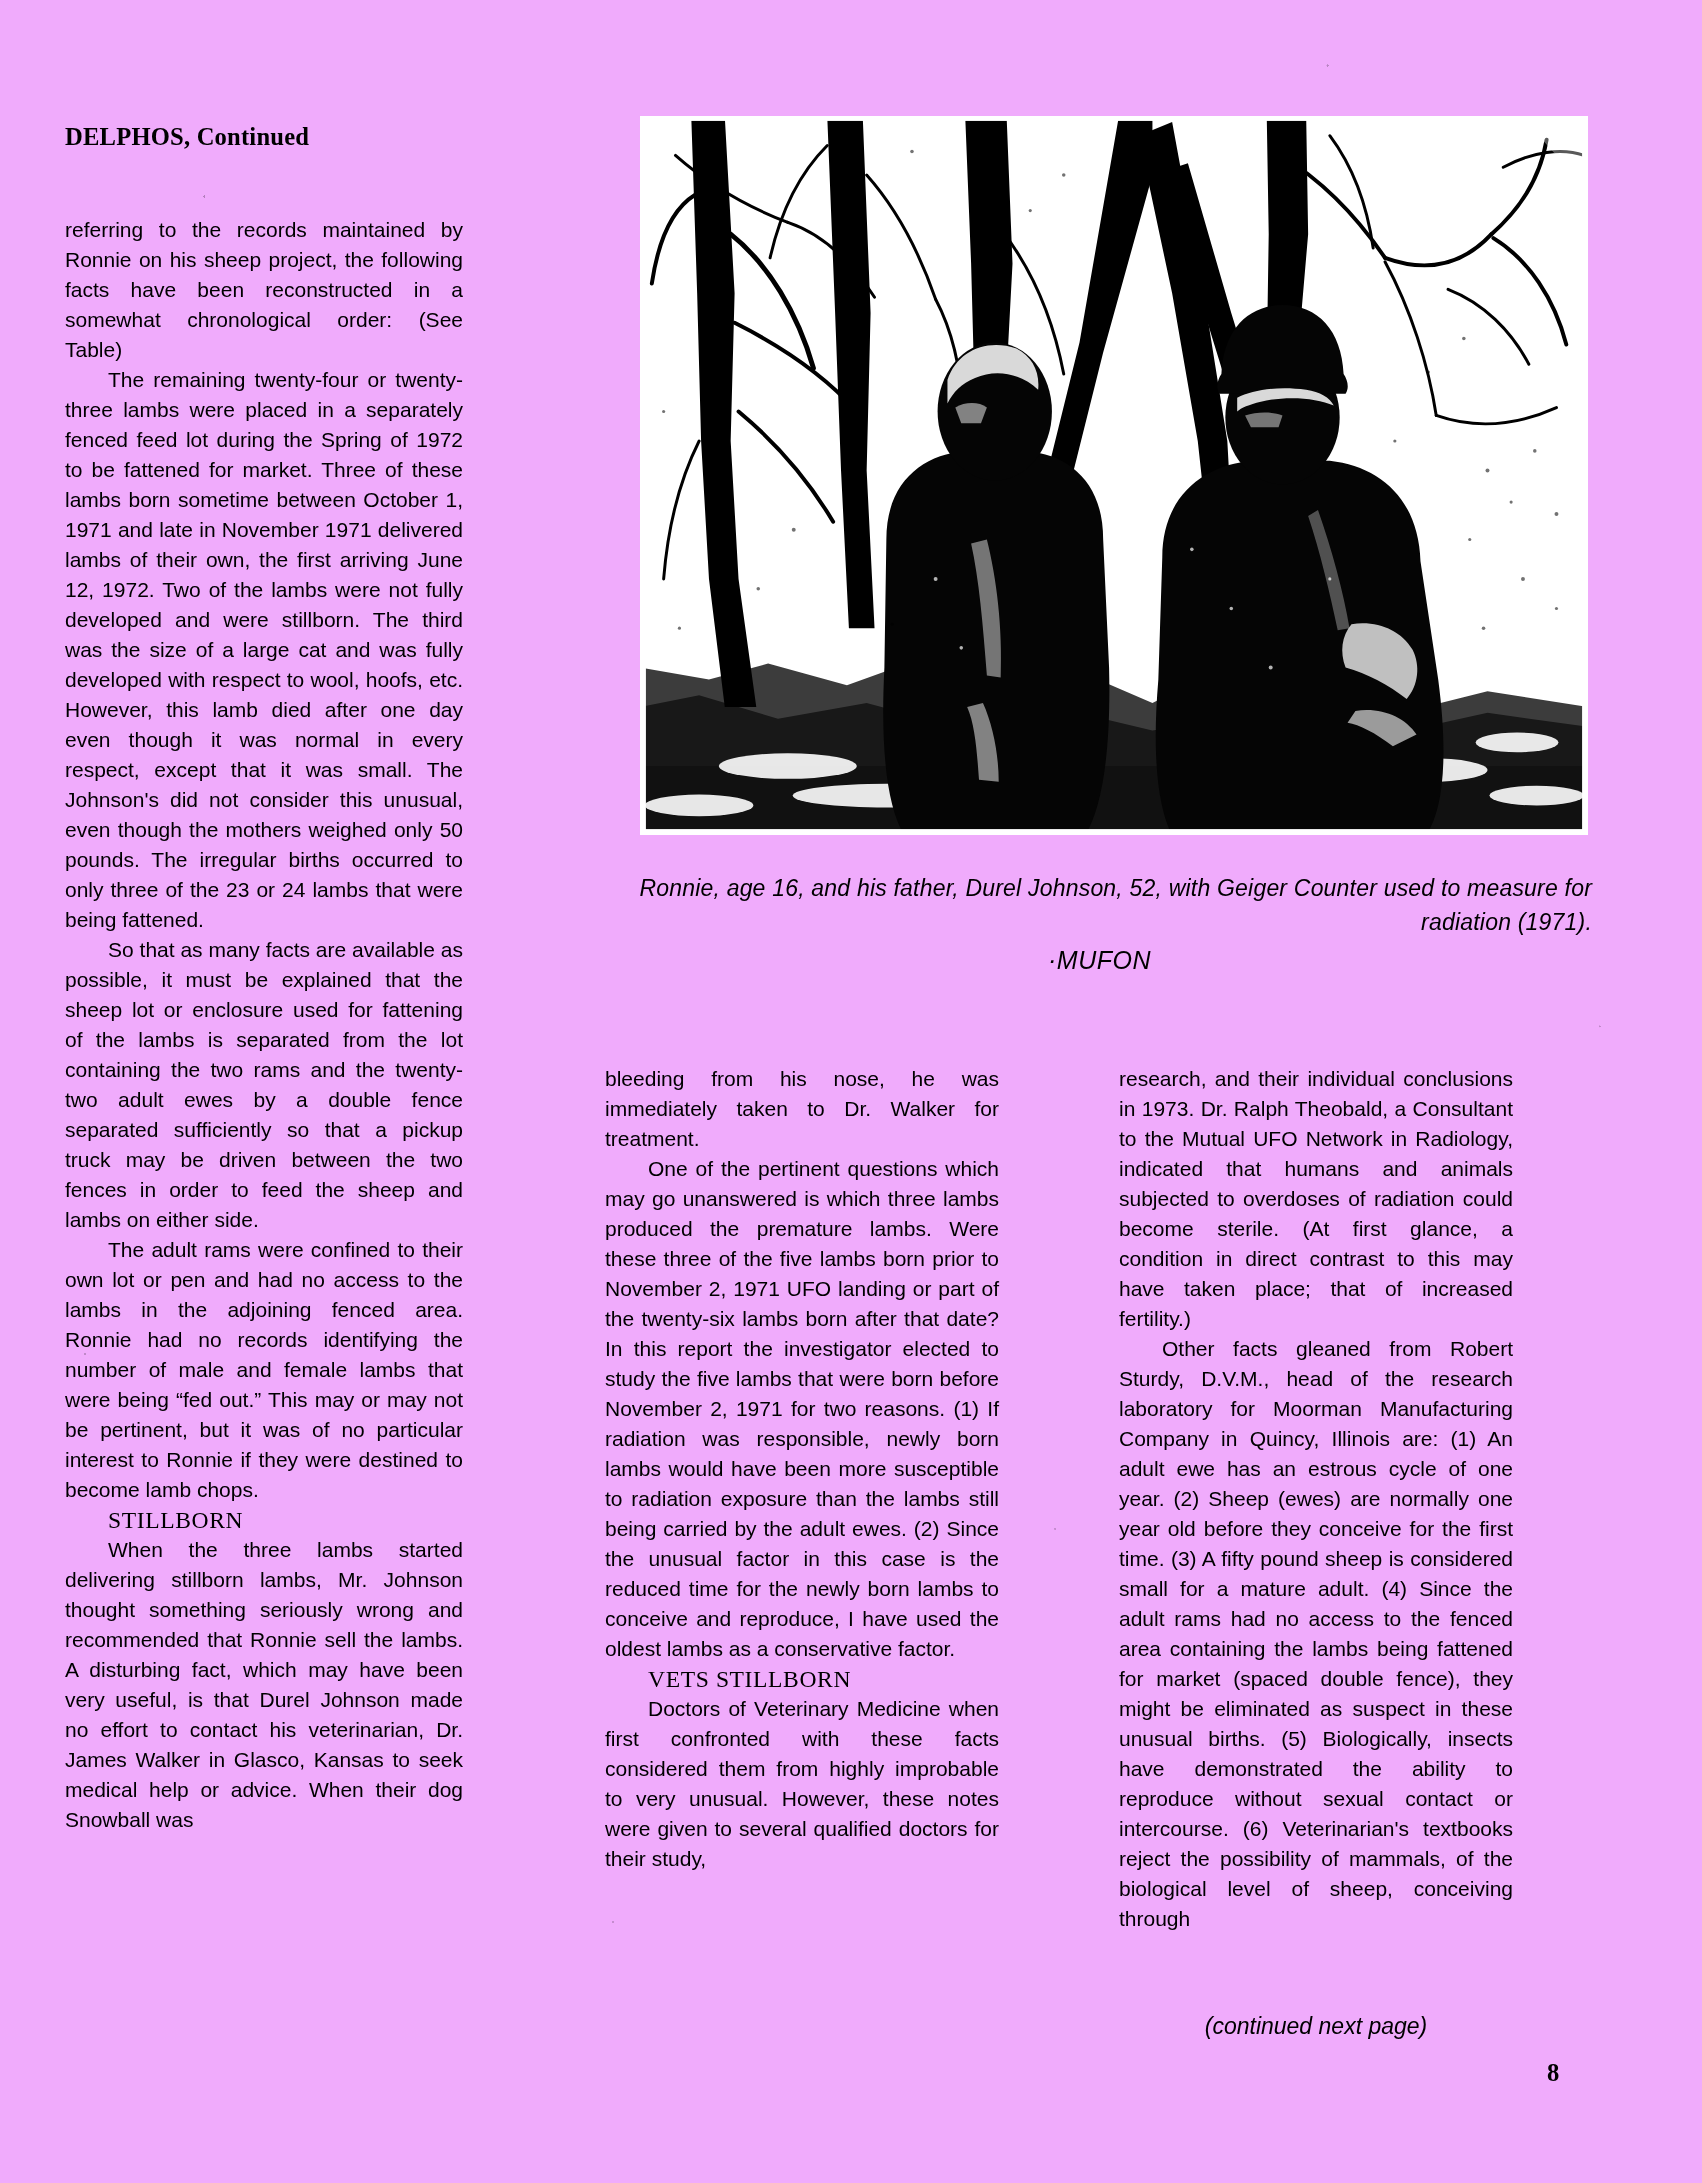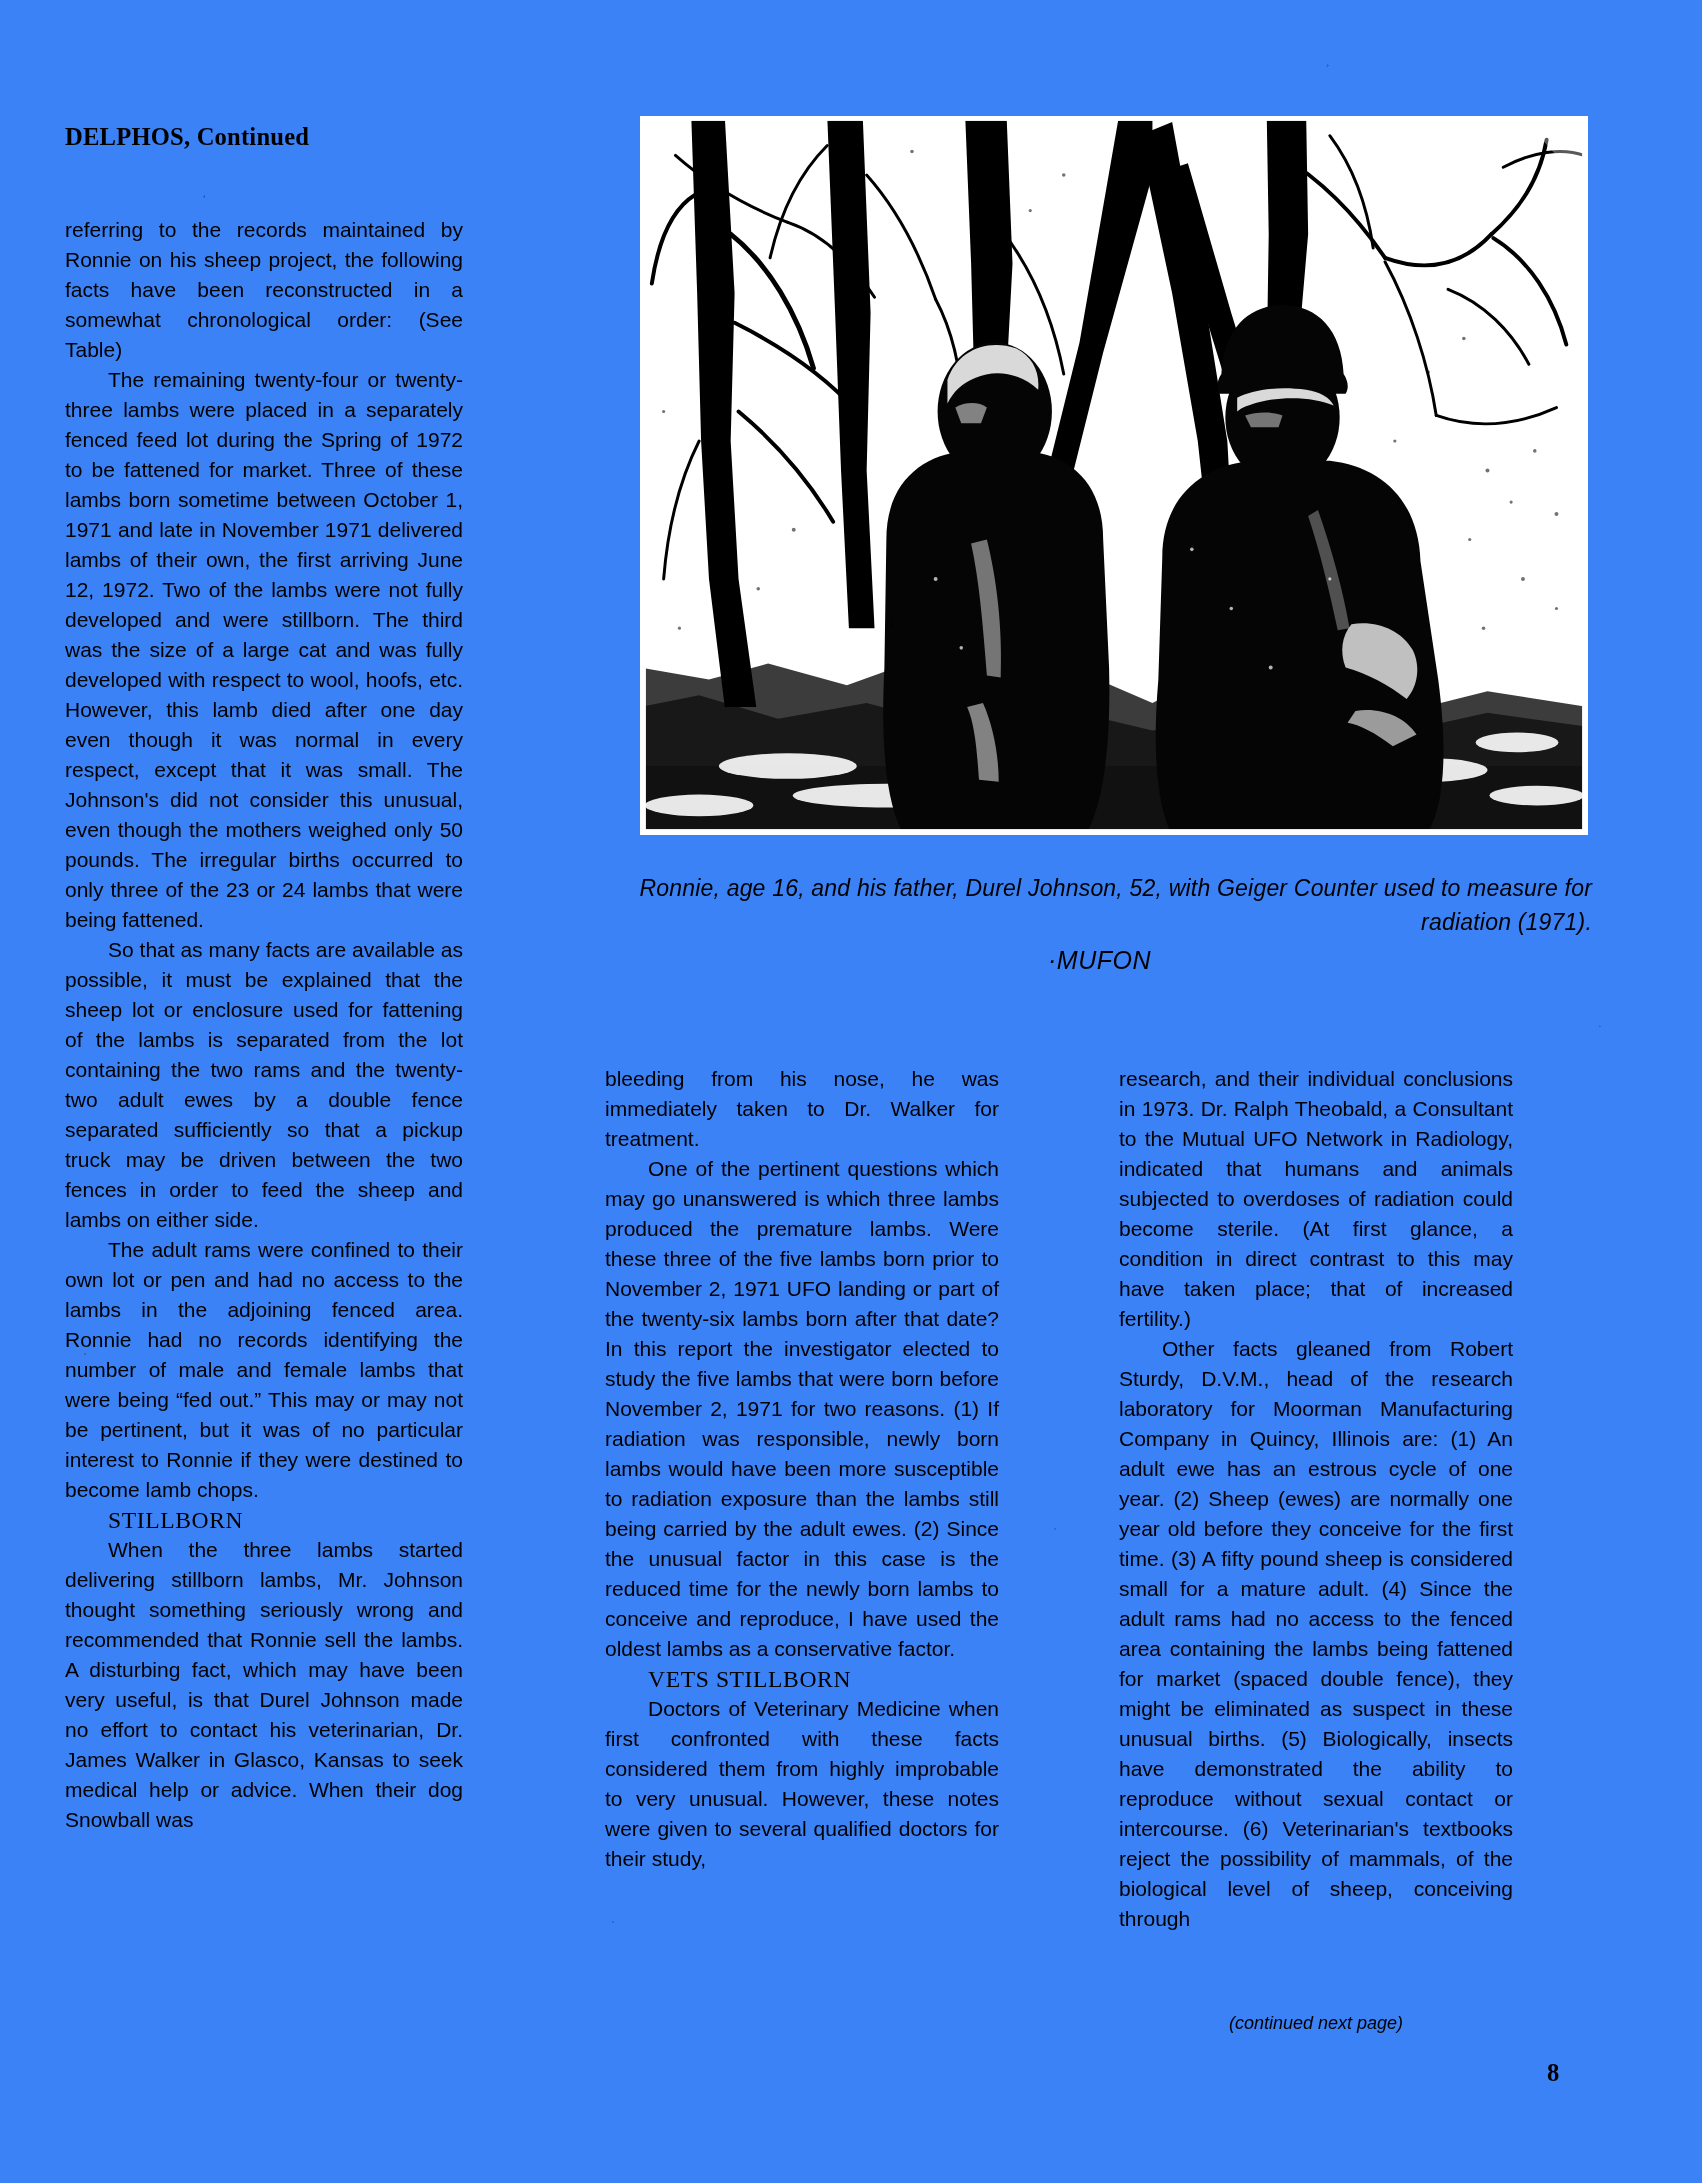--- a/index.html
+++ b/index.html
@@ -14,21 +14,21 @@
     font-family: "Liberation Sans", sans-serif;
     color: #000000;
     position: relative;
     overflow: hidden;
   }
 
   
   .page {
     position: absolute;
     inset: 0;
-    background: #3b82f6;
+    background: #f0abfc;
   }
 
   
   .scan-noise {
     position: absolute;
     inset: 0;
     pointer-events: none;
     opacity: .5;
     background-image:
       radial-gradient(circle at 12% 9%, rgba(0,0,0,.5) 0 1.1px, transparent 1.2px),
@@ -142,21 +142,21 @@
 
   
   .continued-note {
     position: absolute;
     left: 1119px;
     top: 2013px;
     width: 394px;
     text-align: center;
     font-family: "Liberation Sans", sans-serif;
     font-style: italic;
-    font-size: 18px;
+    font-size: 23px;
   }
   .page-number {
     position: absolute;
     left: 1547px;
     top: 2059px;
     font-family: "Liberation Serif", serif;
     font-weight: bold;
     font-size: 24.6px;
   }
 </style>

